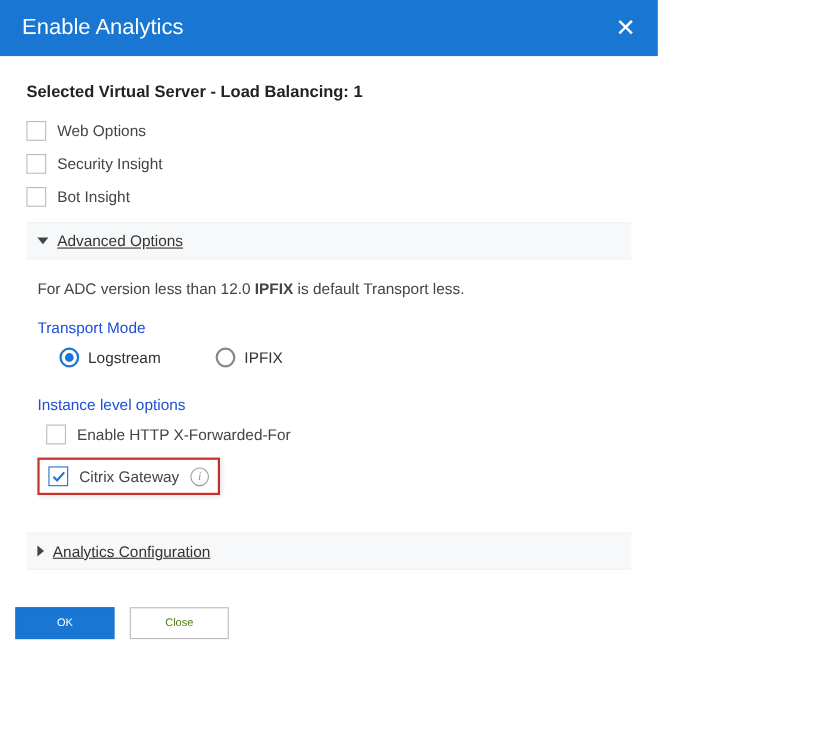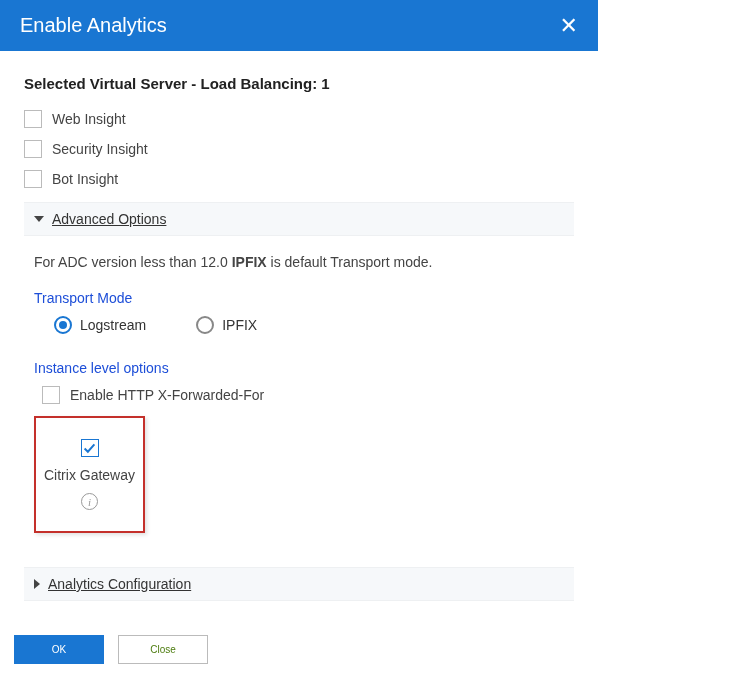--- a/index.html
+++ b/index.html
@@ -25,21 +25,21 @@
   .info-text { color: #444; margin-bottom: 20px; }
   .info-text b { font-weight: 700; }
   .group-label { color: #1d4ed8; margin-bottom: 10px; }
   .radio-row { display: flex; align-items: center; gap: 30px; margin-bottom: 26px; }
   .radio-opt { display: flex; align-items: center; gap: 8px; cursor: pointer; padding-left: 20px; }
   .radio-outer { width: 18px; height: 18px; border: 2px solid #888; border-radius: 50%; display: inline-flex; align-items: center; justify-content: center; }
   .radio-outer.selected { border-color: #1976d2; }
   .radio-inner { width: 8px; height: 8px; background: #1976d2; border-radius: 50%; display: none; }
   .radio-outer.selected .radio-inner { display: block; }
   .inst-chk { margin-left: 8px; margin-bottom: 12px; }
-  .highlight-box { border: 2px solid #c4302b; padding: 21px 8px; display: inline-flex; align-items: center; gap: 10px; margin-left: 0; box-shadow: 2px 2px 4px rgba(0,0,0,0.12); flex-direction: column; }
+  .highlight-box { border: 2px solid #c4302b; padding: 6px 8px; display: inline-flex; align-items: center; gap: 10px; margin-left: 0; box-shadow: 2px 2px 4px rgba(0,0,0,0.12); }
   .info-icon { width: 17px; height: 17px; border: 1.5px solid #999; border-radius: 50%; display: inline-flex; align-items: center; justify-content: center; font-size: 11px; color: #999; font-style: italic; font-family: Georgia, serif; cursor: pointer; }
   .exp-section { margin-top: 24px; }
   .footer { padding: 14px 14px 20px 14px; display: flex; gap: 14px; }
   .btn { padding: 8px 30px; font-size: 10px; cursor: pointer; border: 1px solid transparent; }
   .btn-primary { background: #1976d2; color: #fff; border-color: #1976d2; min-width: 90px; }
   .btn-secondary { background: #fff; color: #4d7c0f; border-color: #bbb; min-width: 90px; }
 </style>
 </head>
 <body>
 
@@ -49,42 +49,42 @@
     <div class="header-title">Enable Analytics</div>
     <div class="close-x">✕</div>
   </div>
 
   <div class="body">
 
     <div class="subtitle">Selected Virtual Server - Load Balancing: 1</div>
 
     <div class="chk-row">
       <span class="chk-box"></span>
-      <span class="chk-label">Web Insight</span>
+      <span class="chk-label">Web Options</span>
     </div>
 
     <div class="chk-row">
       <span class="chk-box"></span>
       <span class="chk-label">Security Insight</span>
     </div>
 
     <div class="chk-row">
       <span class="chk-box"></span>
       <span class="chk-label">Bot Insight</span>
     </div>
 
     <div class="section-band">
       <span class="arrow arrow-down"></span>
       <span class="band-label">Advanced Options</span>
     </div>
 
     <div class="adv-body">
 
       <div class="info-text">
-        <span>For ADC version less than 12.0 </span><b>IPFIX</b><span> is default Transport mode.</span>
+        <span>For ADC version less than 12.0 </span><b>IPFIX</b><span> is default Transport less.</span>
       </div>
 
       <div class="group-label">Transport Mode</div>
 
       <div class="radio-row">
         <div class="radio-opt">
           <span class="radio-outer selected">
               <span class="radio-inner"></span>
             </span>
           <span>Logstream</span>

